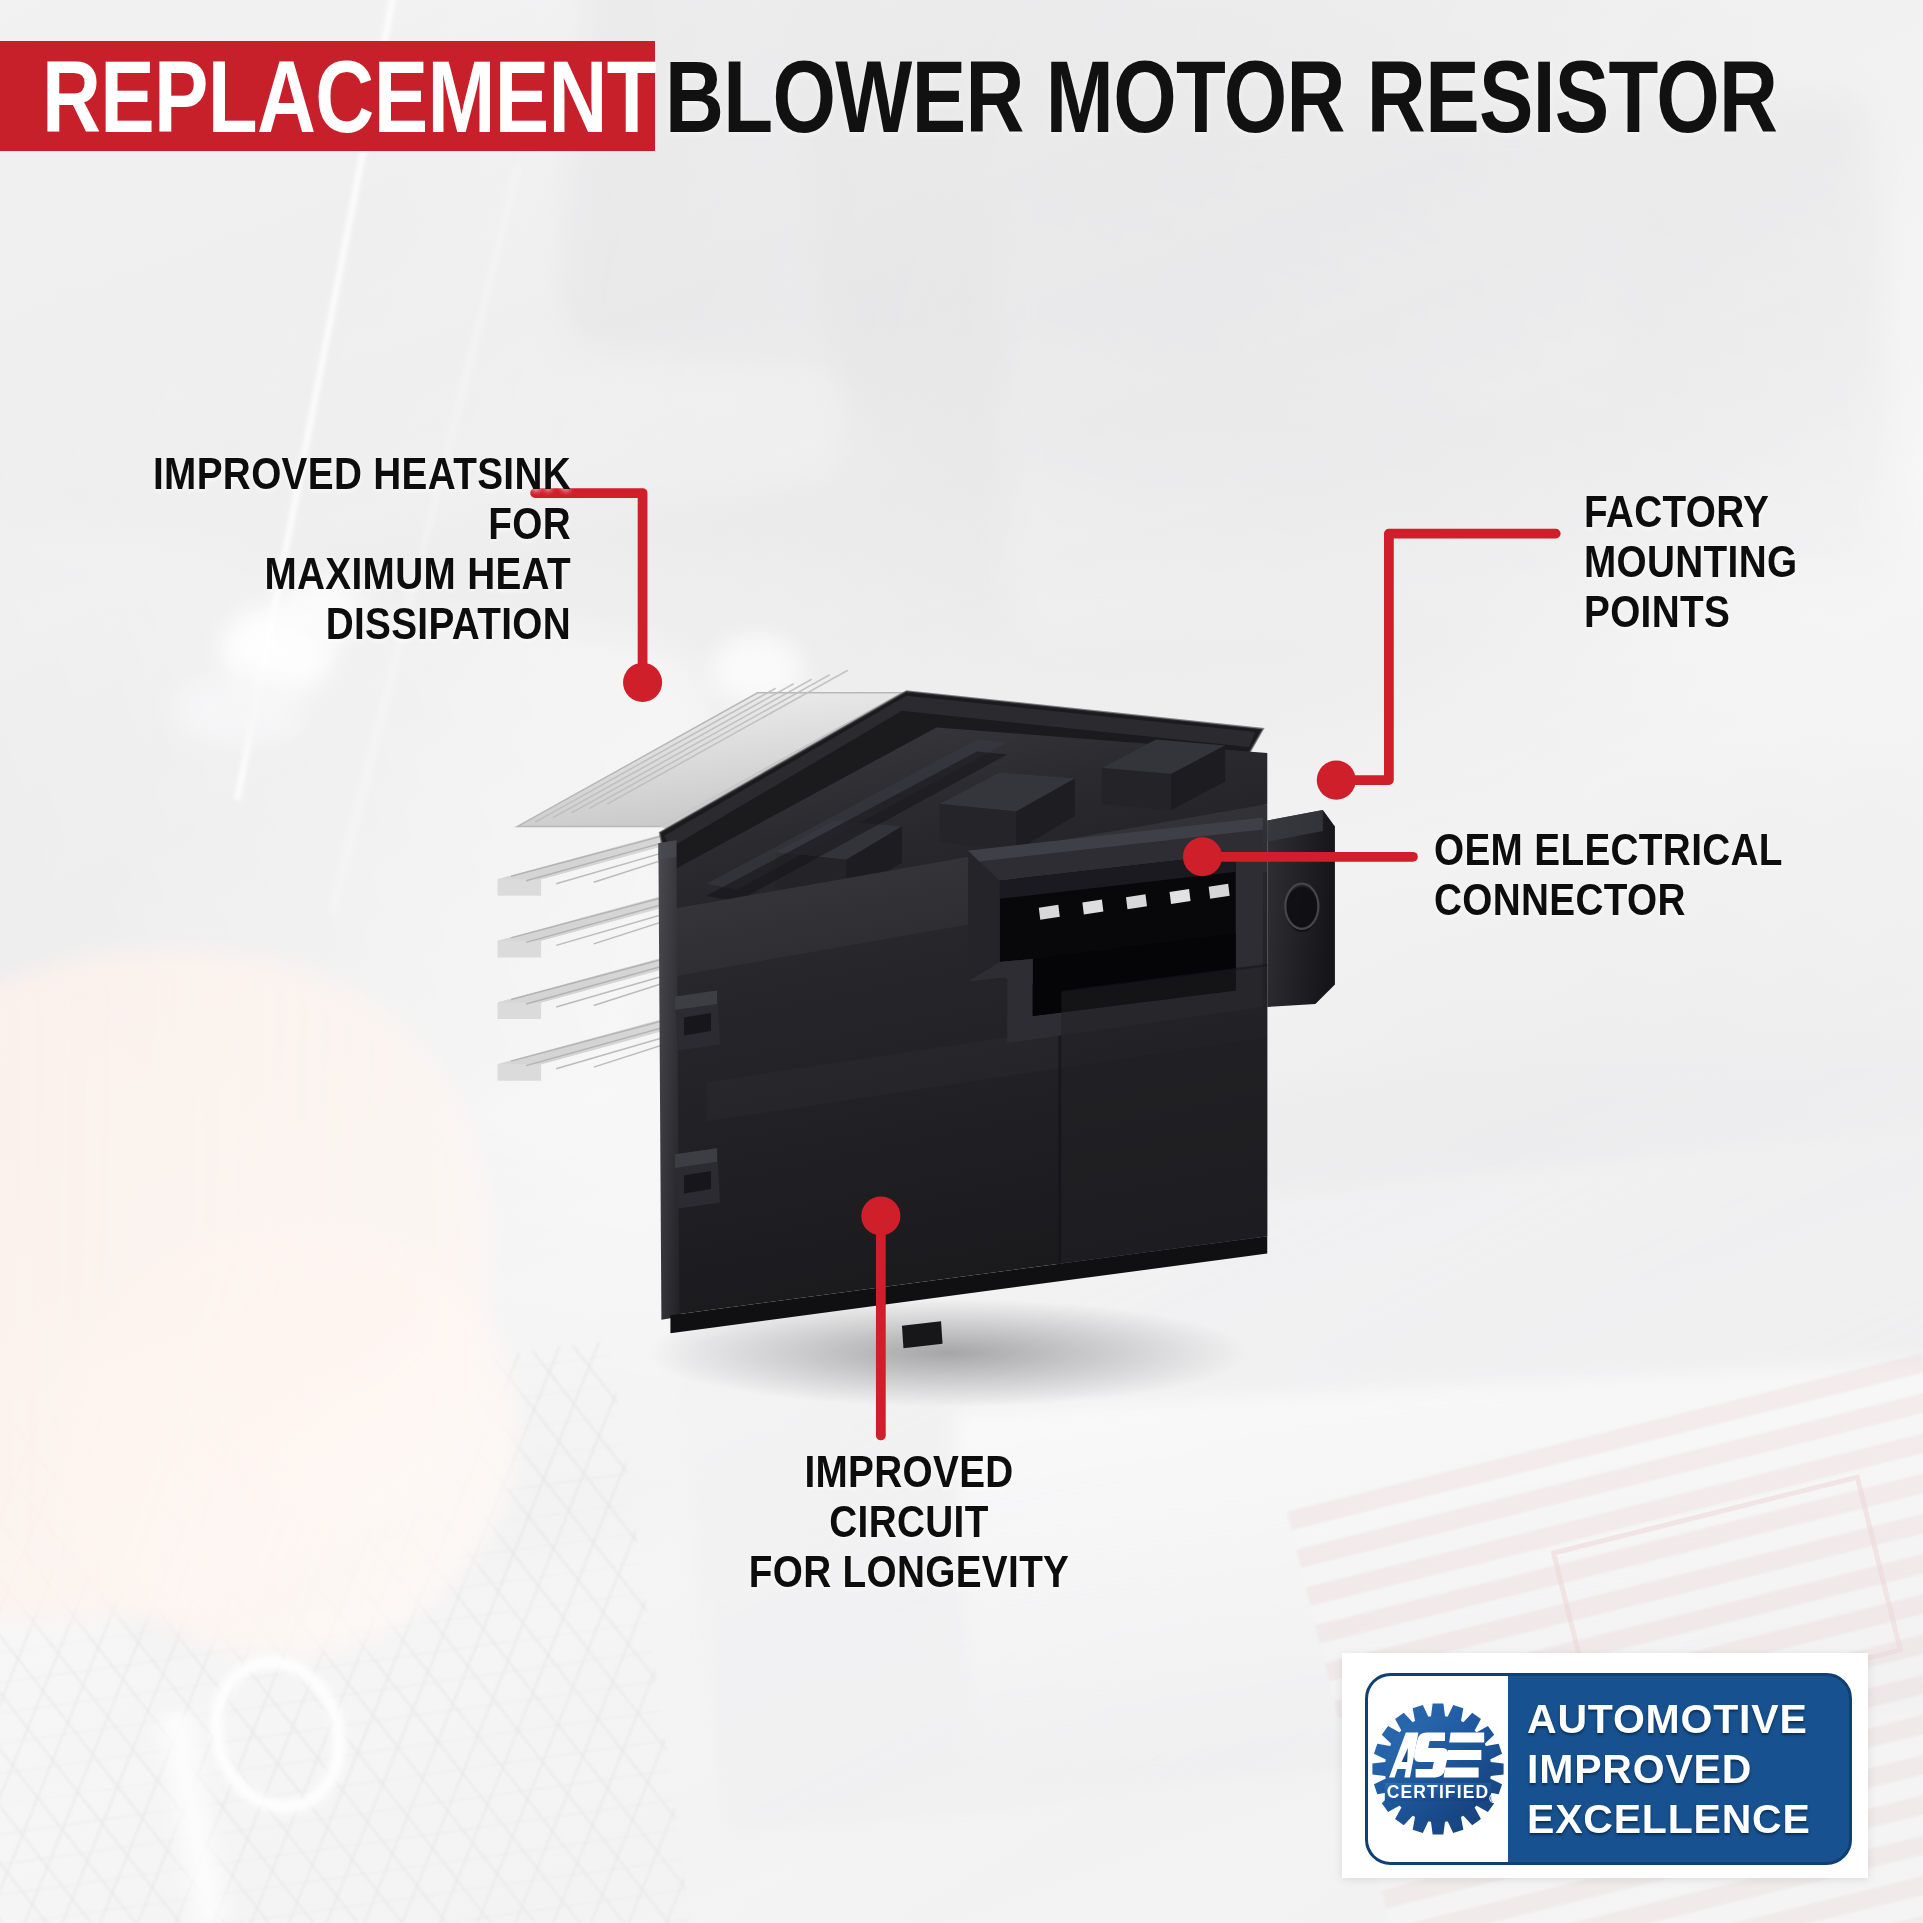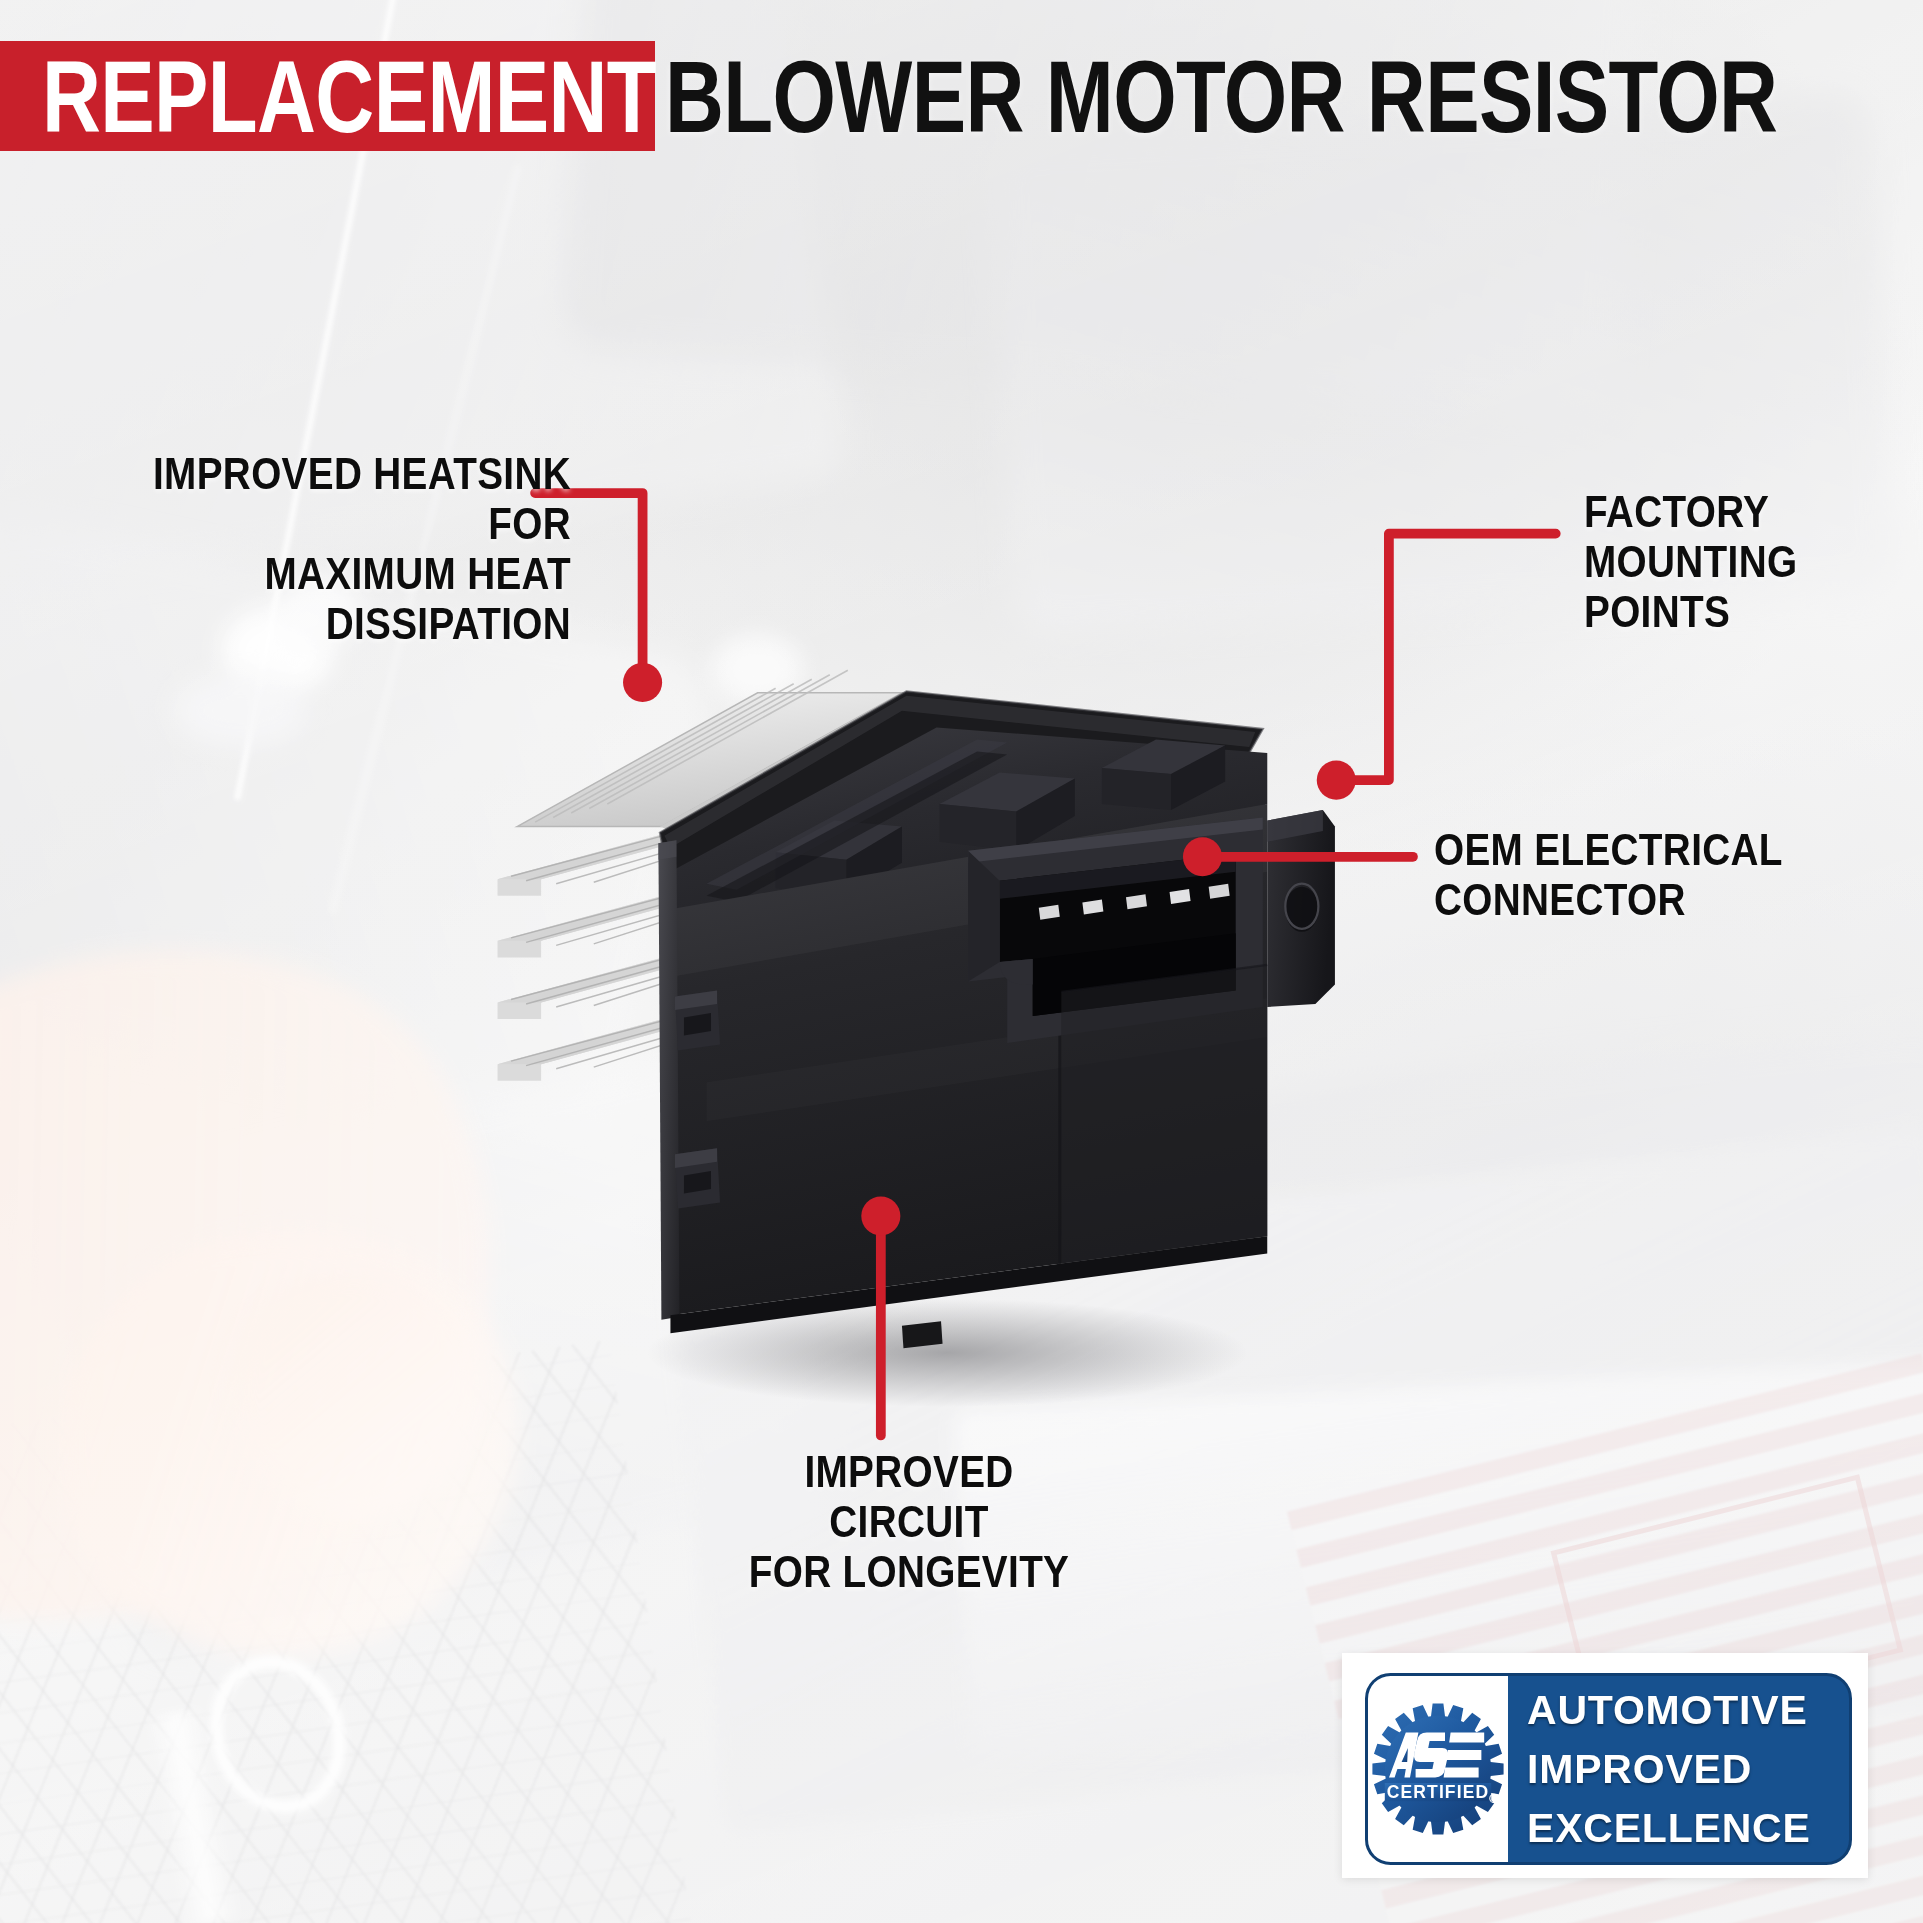--- a/index.html
+++ b/index.html
@@ -120,21 +120,21 @@
   #leaders{position:absolute;inset:0;}
 
   
   #ase{position:absolute;left:1342px;top:1653px;width:526px;height:225px;
        background:#ffffff;box-shadow:0 1.5px 9px rgba(0,0,0,.10);}
   #ase-inner{position:absolute;left:22.5px;top:19.5px;width:481px;height:186px;
        background:#17518f;border:3.8px solid #103f72;border-radius:25.6px;overflow:hidden;
        display:flex;align-items:stretch;}
   #ase-left{width:140px;background:#fff;display:flex;align-items:center;justify-content:center;}
   #ase-right{flex:1;display:flex;flex-direction:column;justify-content:center;
-       padding-left:19.5px;gap:11px;}
+       padding-left:19.5px;gap:2px;}
   .ase-line{color:#fff;font-weight:700;font-size:41px;line-height:48px;letter-spacing:0.8px;
        text-shadow:0 1.5px 2.3px rgba(8,40,74,.85);
        font-family:"Liberation Sans","DejaVu Sans",sans-serif;}
 </style>
 </head>
 <body>
 
 <div id="stage">
 
   <div class="bg">

